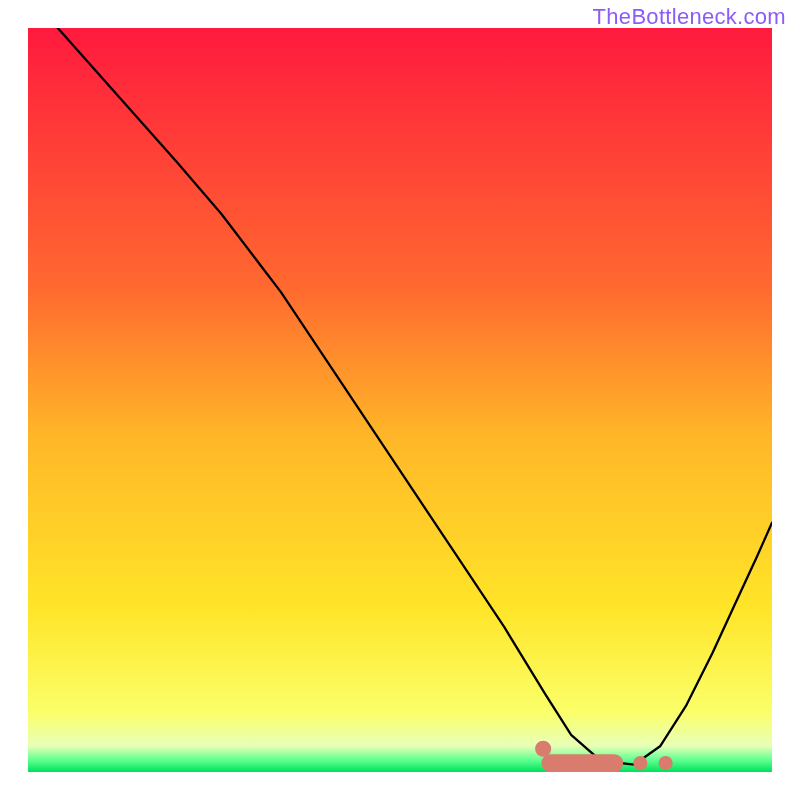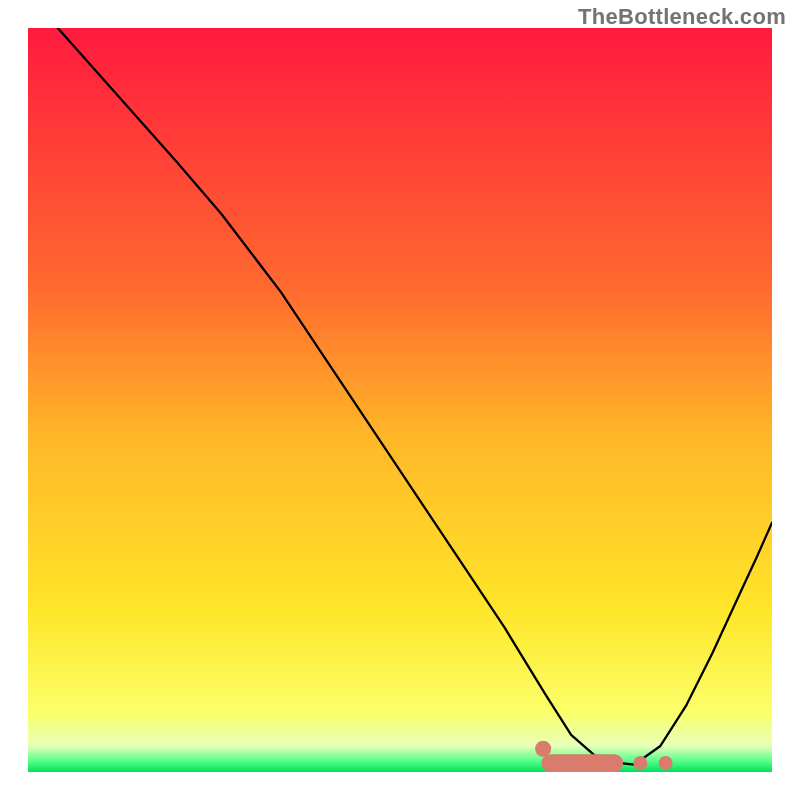--- a/index.html
+++ b/index.html
@@ -13,22 +13,22 @@
   .outer {
     position: relative;
     width: 800px;
     height: 800px;
   }
   .watermark {
     position: absolute;
     top: 4px;
     right: 14px;
     font-size: 22px;
-    font-weight: 700;
-    color: #737373;
+    font-weight: 400;
+    color: #8b5cf6;
     letter-spacing: 0.3px;
   }
   .plot {
     position: absolute;
     left: 28px;
     top: 28px;
     width: 744px;
     height: 744px;
   }
   .plot svg {

